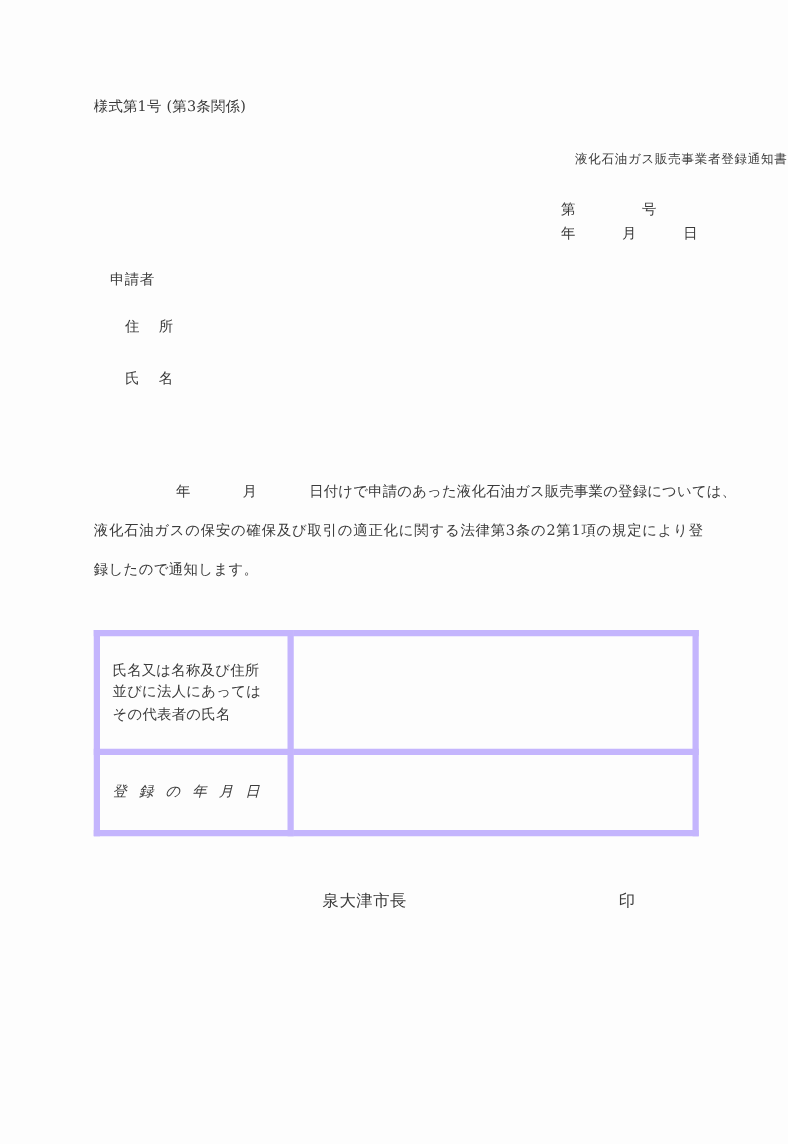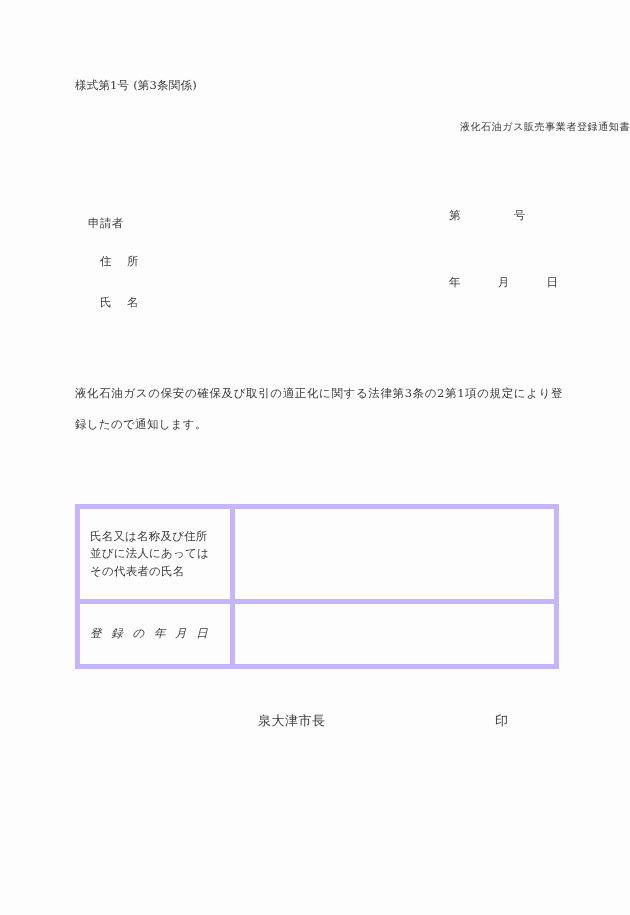--- a/index.html
+++ b/index.html
@@ -49,21 +49,20 @@
     position: absolute;
     right: 72px;
     top: 158px;
     font-size: 11.5px;
     text-align: left;
     white-space: nowrap;
   }
   .numblock .row {
     height: 19px;
     line-height: 19px;
-    margin-top: 48px;
   }
   .sp-wide { display: inline-block; width: 46px; }
   .sp-mid  { display: inline-block; width: 30px; }
 
   
   .applicant {
     position: absolute;
     left: 88px;
     top: 216px;
     font-size: 11.5px;
@@ -210,20 +209,28 @@
   </div>
 
   <div class="field field-name">
     <span>氏</span>
     <span class="gap"></span>
     <span>名</span>
   </div>
 
 
   <div class="body-text">
+    <div class="line line-1">
+      <span class="indent"></span>
+      <span>年</span>
+      <span class="sp-date"></span>
+      <span>月</span>
+      <span class="sp-date"></span>
+      <span>日付けで申請のあった液化石油ガス販売事業の登録については、</span>
+    </div>
     <div class="line line-2">液化石油ガスの保安の確保及び取引の適正化に関する法律第3条の2第1項の規定により登</div>
     <div class="line line-3">録したので通知します。</div>
   </div>
 
   <table class="reg-table">
     <tbody>
       <tr class="row-tall">
         <td class="label">
           <div>氏名又は名称及び住所</div>
           <div>並びに法人にあっては</div>

